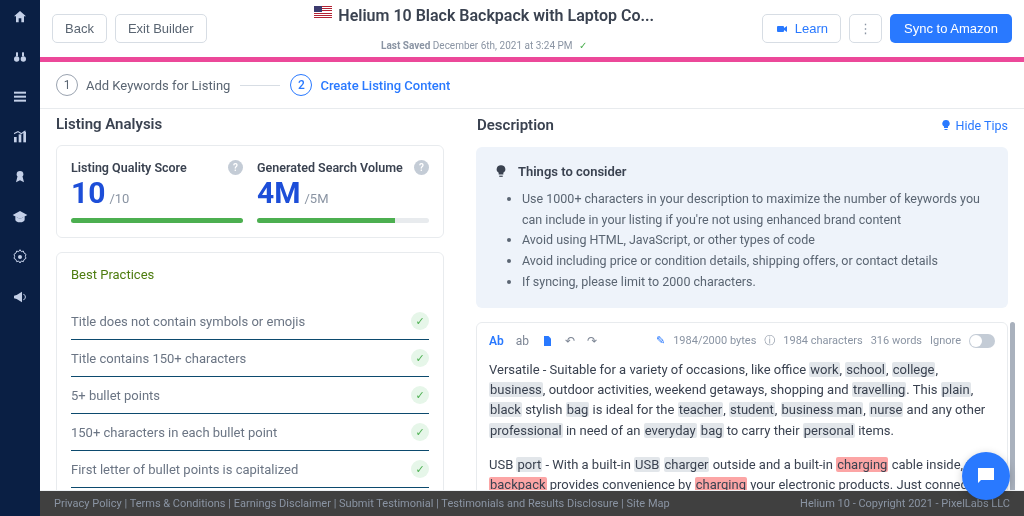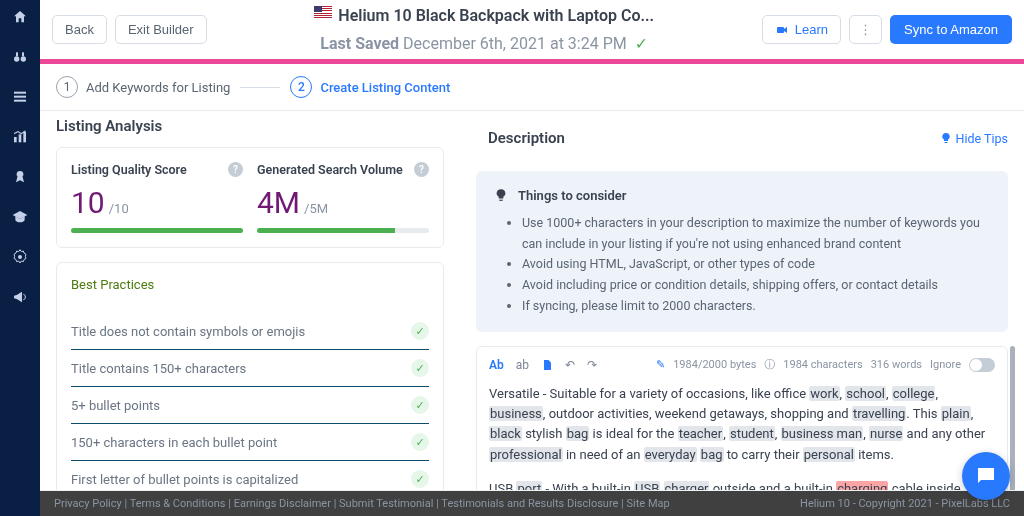--- a/index.html
+++ b/index.html
@@ -9,38 +9,38 @@
 .main{position:absolute;left:40px;top:0;right:0;bottom:0;display:flex;flex-direction:column}
 .topbar{display:flex;align-items:center;padding:6px 12px;border-bottom:5px solid #ec4899;gap:8px}
 .btn{border:1px solid #d7dde4;background:#fff;border-radius:5px;padding:6px 12px;font-size:13px;color:#5a6572;cursor:pointer}
 .btn-learn{color:#2979ff;border:1px solid #d7dde4;display:flex;align-items:center;gap:6px}
 .btn-more{padding:6px 9px;color:#8a94a3}
 .btn-primary{background:#2979ff;color:#fff;border:none;padding:7px 14px}
 .topcenter{flex:1;text-align:center}
 .prod-title{font-weight:600;color:#3a4250;font-size:16px;display:flex;align-items:flex-start;justify-content:center;gap:6px}
 .flag{display:inline-block;width:18px;height:12px;background:linear-gradient(to bottom,#b22234 7.7%,#fff 7.7% 15.4%,#b22234 15.4% 23%,#fff 23% 30.8%,#b22234 30.8% 38.5%,#fff 38.5% 46.2%,#b22234 46.2% 53.8%,#fff 53.8% 61.5%,#b22234 61.5% 69.2%,#fff 69.2% 76.9%,#b22234 76.9% 84.6%,#fff 84.6% 92.3%,#b22234 92.3%);position:relative}
 .flag::before{content:"";position:absolute;top:0;left:0;width:40%;height:53.8%;background:#3c3b6e}
-.last-saved{font-size:16px;color:#8a94a3;margin-top:9px}
+.last-saved{font-size:10px;color:#8a94a3;margin-top:15px}
 .last-saved .chk{color:#4caf50;margin-left:4px}
 .stepper{display:flex;align-items:center;gap:10px;padding:12px 16px;border-bottom:1px solid #e8ebee}
 .step{display:flex;align-items:center;gap:8px;font-size:13px}
 .step .num{width:22px;height:22px;border-radius:50%;border:1.5px solid #9aa3b0;display:flex;align-items:center;justify-content:center;font-size:12px;color:#5a6572}
 .step.active .num{border-color:#2979ff;color:#2979ff}
 .step.active{color:#2979ff;font-weight:500}
 .step-div{width:40px;height:1px;background:#d7dde4}
 .content{flex:1;display:flex;overflow:hidden}
 .left{width:420px;padding:0 16px;overflow-y:auto}
 .right{flex:1;padding:0 16px;overflow-y:auto;position:relative}
 h2.sec{font-size:15px;font-weight:600;color:#3a4250;margin:6px 0 12px}
 .card{border:1px solid #e8ebee;border-radius:6px;padding:14px;margin-bottom:14px}
 .metrics{display:flex;gap:14px}
 .metric{flex:1}
-.metric-head{display:flex;justify-content:space-between;align-items:flex-start;font-size:12.5px;font-weight:600;color:#3a4250;margin-bottom:8px}
+.metric-head{display:flex;justify-content:space-between;align-items:flex-start;font-size:12.5px;font-weight:600;color:#3a4250;margin-bottom:0}
 .q{width:15px;height:15px;border-radius:50%;background:#c4ccd6;color:#fff;font-size:10px;display:flex;align-items:center;justify-content:center}
-.metric-val{font-size:30px;font-weight:400;color:#701a75}
+.metric-val{font-size:30px;font-weight:700;color:#1d4ed8}
 .metric-max{font-size:13px;color:#8a94a3;font-weight:400;margin-left:4px}
 .bar{height:5px;background:#e8ebee;border-radius:3px;margin-top:8px;overflow:hidden}
 .bar-fill{height:100%;background:#4caf50}
 .bp-title{font-size:13px;font-weight:400;color:#4d7c0f;margin-bottom:21px}
 .bp-row{display:flex;justify-content:space-between;align-items:center;padding:9px 0;border-bottom:1px solid #0c4a6e;font-size:13px;color:#6b7584}
 .bp-row:last-child{border-bottom:none}
 .chk-badge{width:18px;height:18px;border-radius:50%;background:#e6f6e9;color:#4caf50;display:flex;align-items:center;justify-content:center;font-size:11px}
 .right-head{display:flex;justify-content:space-between;align-items:center;margin:6px 0 12px}
 .hide-tips{color:#2979ff;font-size:12.5px;display:flex;align-items:center;gap:4px;cursor:pointer}
 .tips-box{background:#eef3fa;border-radius:6px;padding:16px 18px;margin-bottom:14px}
@@ -216,21 +216,21 @@
           </div>
         <div class="bp-row">
             <span>1000+ characters in description or A+ content</span>
             <span class="chk-badge">✓</span>
           </div>
       </div>
     </div>
 
     <div class="right">
       <div class="right-head">
-        <h2 class="sec" style="margin:12px">Description</h2>
+        <h2 class="sec" style="margin:1px">Description</h2>
         <div class="hide-tips">
           <svg width="12" height="14" viewBox="0 0 24 24" fill="#2979ff">
               <path d="M12 2a7 7 0 0 0-4 13v3h8v-3a7 7 0 0 0-4-13z"></path>
               <rect x="9" y="20" width="6" height="2"></rect>
             </svg>
           <span>Hide Tips</span>
         </div>
       </div>
       <div class="tips-box">
         <div class="tips-title">

